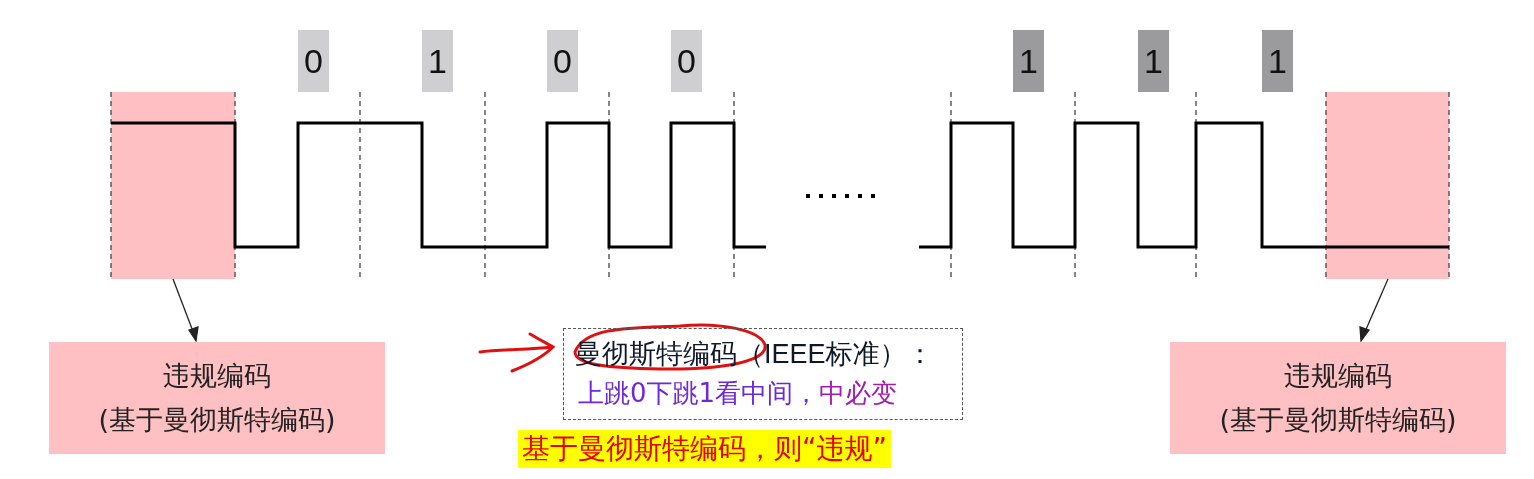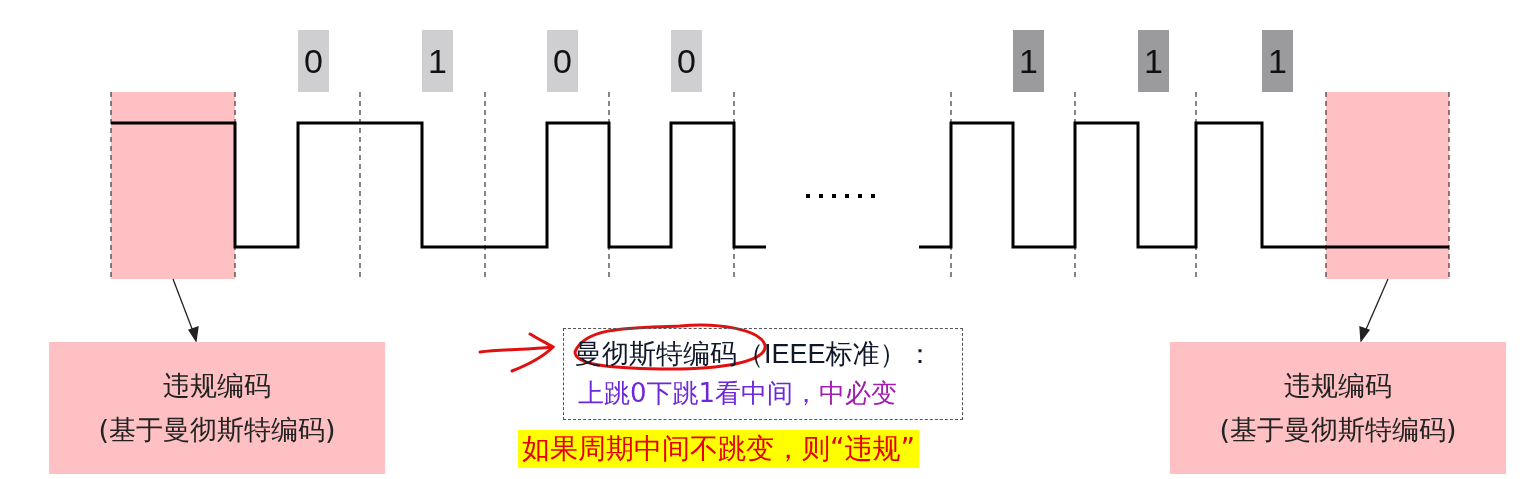--- a/index.html
+++ b/index.html
@@ -5,21 +5,21 @@
   html, body { margin: 0; padding: 0; background: #ffffff; }
   body { width: 1534px; height: 479px; position: relative; overflow: hidden;
          font-family: "DejaVu Sans", "Liberation Sans", sans-serif; }
   #diagram { position: absolute; left: 0; top: 0; }
   .bit-label { position: absolute; top: 30px; width: 31px; height: 62px;
                display: flex; align-items: center; justify-content: center;
                font-family: "Liberation Sans", "DejaVu Sans", sans-serif;
                font-size: 34px; color: #111; }
   .bit-light { background: #cfcfd1; }
   .bit-dark { background: #9b9a9d; }
-  .violation-box { position: absolute; top: 342px; height: 132px; width: 336px;
+  .violation-box { position: absolute; top: 342px; height: 112px; width: 336px;
                    background: #ffc0c3; display: flex; flex-direction: column;
                    align-items: center; justify-content: center;
                    font-size: 27px; color: #222; line-height: 44px; }
   .note-box { position: absolute; left: 563px; top: 328px; width: 400px; height: 92px;
               border: 1.5px dashed #555; box-sizing: border-box; }
   .note-line1 { position: absolute; left: 575px; top: 336px; font-size: 27px; color: #0f172a;
                 white-space: nowrap; font-family: Liberation Sans, sans-serif; }
   .note-line2 { position: absolute; left: 578px; top: 376px; font-size: 26px;
                 white-space: nowrap; font-weight: normal; }
   .blue { color: #6d28d9; }
@@ -93,13 +93,13 @@
 </div>
 
 <div class="note-box"></div>
 <div class="note-line1">
   <span>曼彻斯特编码</span><span>（IEEE标准）：</span>
 </div>
 <div class="note-line2">
   <span class="blue">上跳0下跳1看中间，</span><span class="orange">中必变</span>
 </div>
 
-<div class="highlight">如果周期中间不跳变，则“违规”</div>
+<div class="highlight">基于曼彻斯特编码，则“违规”</div>
 
 </body></html>

